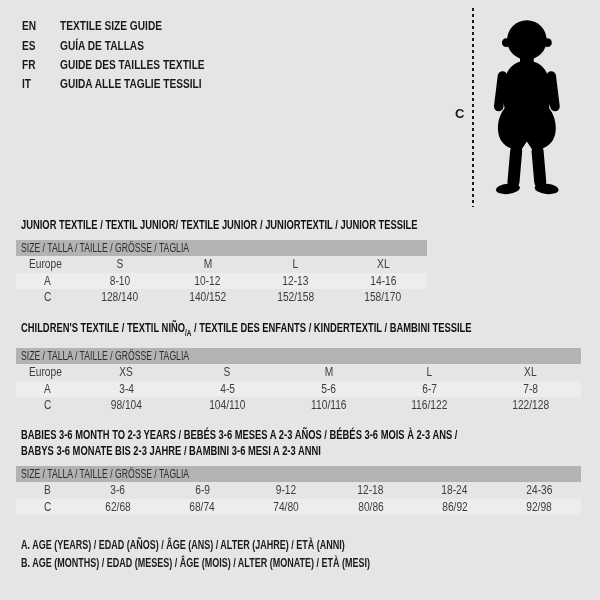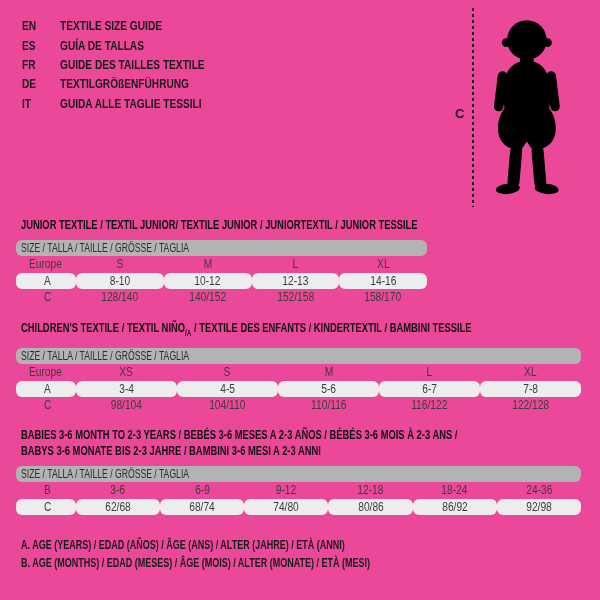--- a/index.html
+++ b/index.html
@@ -1,17 +1,17 @@
 <!DOCTYPE html>
 <html><head>
 <meta charset="utf-8">
 <style>
   html,body{margin:0;padding:0;background:#fff;}
   .page{
-    position:relative;width:600px;height:600px;background:#ec4899;
+    position:relative;width:600px;height:600px;background:#e5e5e5;
     font-family:"Liberation Sans", sans-serif;color:#1a1a1a;overflow:hidden;
   }
   
   .cond{display:inline-block;transform-origin:0 50%;white-space:nowrap;}
   .cx78{transform:scaleX(0.78);}
   .cx75{transform:scaleX(0.75);}
   .cx72{transform:scaleX(0.72);}
   .condc{display:inline-block;transform:scaleX(0.85);white-space:nowrap;}
   .condl{display:inline-block;transform:scaleX(0.85);transform-origin:0 50%;white-space:nowrap;}
 
@@ -31,21 +31,21 @@
   
   .sec-title{position:absolute;left:21px;font-weight:bold;font-size:12.5px;line-height:16px;color:#111;}
   .sec-title .line{height:16px;white-space:nowrap;}
   .sec-title sub{font-size:0.68em;}
 
   
   table.size-table{
     position:absolute;left:16px;border-collapse:collapse;table-layout:fixed;
     font-size:12px;color:#3c3c3c;
   }
-  table.size-table td{height:16.5px;padding:0;vertical-align:middle;overflow:hidden;border-radius:6px;}
+  table.size-table td{height:16.5px;padding:0;vertical-align:middle;overflow:hidden;}
   table.size-table tr.band td{
     height:16px;padding-left:5px;text-align:left;color:#2e2e2e;
   }
   table.size-table td.rowlabel{padding-left:5px;text-align:center;}
   table.size-table td.cell{text-align:center;}
 
   
   .footnotes{position:absolute;left:21px;top:538px;font-weight:bold;font-size:12px;}
   .footnotes .fline{height:18.2px;white-space:nowrap;}
 </style>
@@ -59,24 +59,20 @@
       <span class="lang-code"><span class="cond cx78">EN</span></span>
       <span class="cond cx78">TEXTILE SIZE GUIDE</span>
     </div>
     <div class="lang-row">
       <span class="lang-code"><span class="cond cx78">ES</span></span>
       <span class="cond cx78">GUÍA DE TALLAS</span>
     </div>
     <div class="lang-row">
       <span class="lang-code"><span class="cond cx78">FR</span></span>
       <span class="cond cx78">GUIDE DES TAILLES TEXTILE</span>
-    </div>
-    <div class="lang-row">
-      <span class="lang-code"><span class="cond cx78">DE</span></span>
-      <span class="cond cx78">TEXTILGRÖßENFÜHRUNG</span>
     </div>
     <div class="lang-row">
       <span class="lang-code"><span class="cond cx78">IT</span></span>
       <span class="cond cx78">GUIDA ALLE TAGLIE TESSILI</span>
     </div>
   </div>
 
   <div>
     <span class="c-label">C</span>
     <div class="height-line"></div>

